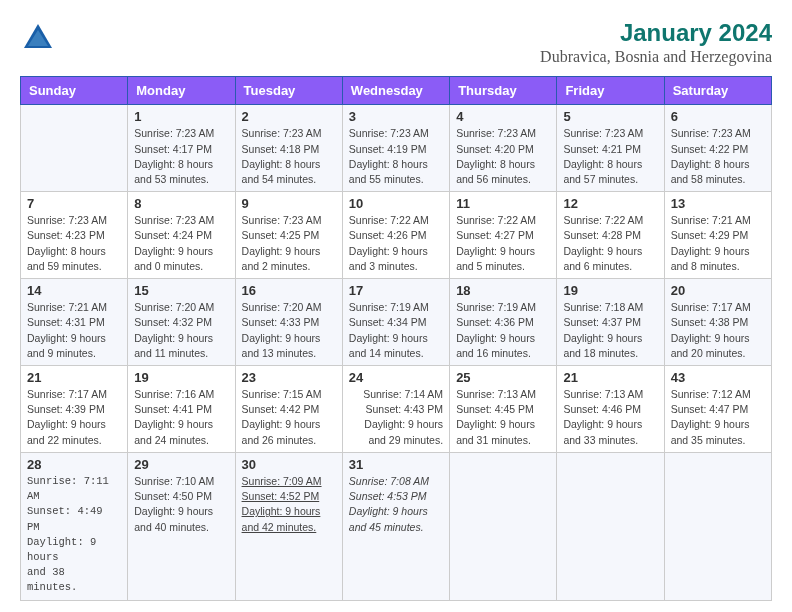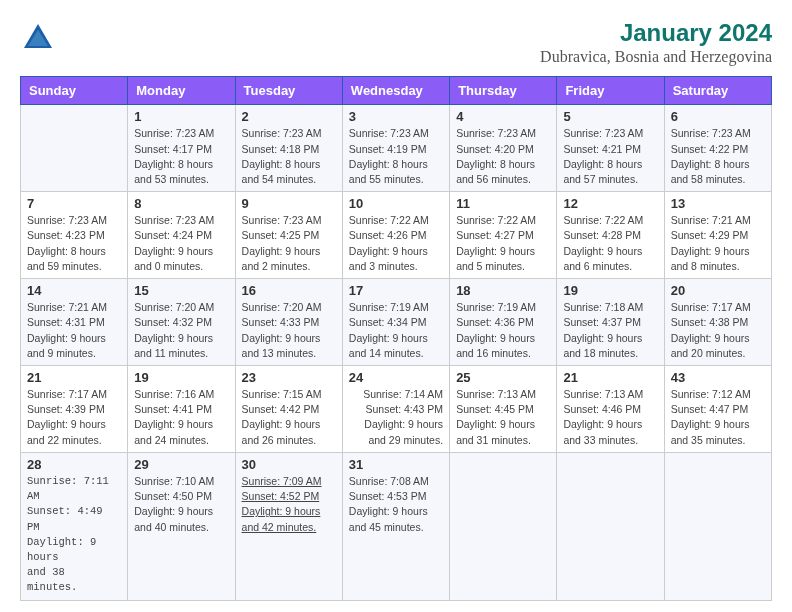--- a/index.html
+++ b/index.html
@@ -332,21 +332,21 @@
         </td>
         <td>
           <span class="day-number">30</span>
           <div class="day-info" style="white-space: pre-line; text-decoration: underline;">Sunrise: 7:09 AM
 Sunset: 4:52 PM
 Daylight: 9 hours
 and 42 minutes.</div>
         </td>
         <td>
           <span class="day-number">31</span>
-          <div class="day-info" style="white-space: pre-line;">Sunrise: 7:08 AM
+          <div class="day-info" style="white-space: pre-line; font-style: italic;">Sunrise: 7:08 AM
 Sunset: 4:53 PM
 Daylight: 9 hours
 and 45 minutes.</div>
         </td>
         <td class="empty-cell"></td>
         <td class="empty-cell"></td>
         <td class="empty-cell"></td>
       </tr>
     </tbody>
 </table>

